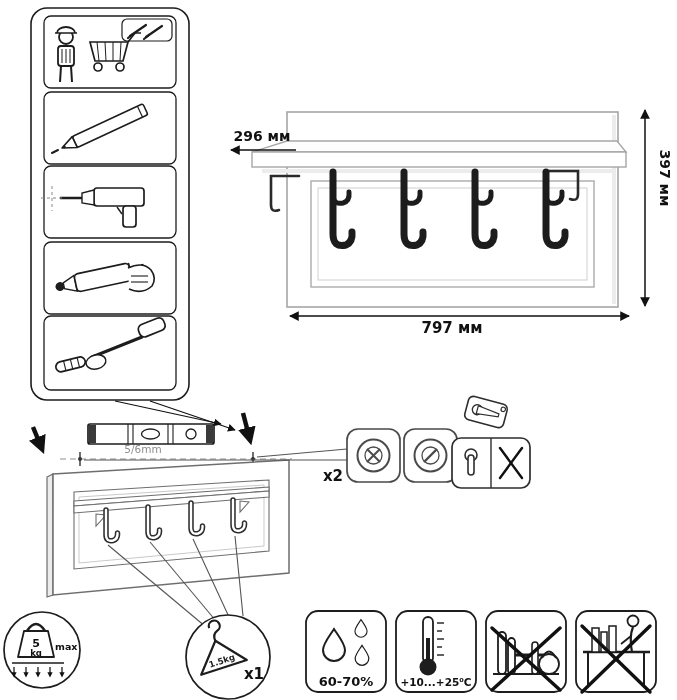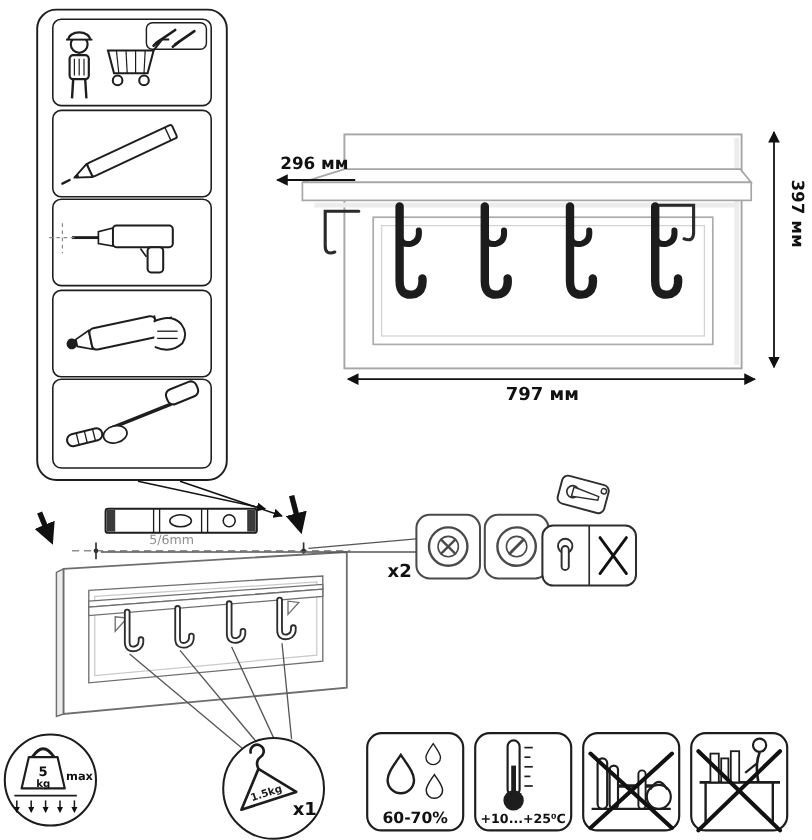--- a/index.html
+++ b/index.html
@@ -1,17 +1,17 @@
 <!DOCTYPE html>
 <html><head>
 <meta charset="utf-8">
 <style>
   html,body{margin:0;padding:0;background:#fff;}
   #stage{position:relative;width:677px;height:700px;background:#fff;overflow:hidden;
-         font-family:"DejaVu Sans","Liberation Sans",sans-serif;}
+         font-family:"DejaVu Sans","Liberation Sans",sans-serif;border-radius:26px;}
   svg{position:absolute;left:0;top:0;display:block;}
   text{font-family:"DejaVu Sans","Liberation Sans",sans-serif;}
   .dim{font-weight:bold;font-size:14px;fill:#111;}
   .dim-big{font-weight:bold;font-size:15px;fill:#111;}
   .gray{fill:#8f8f8f;font-size:10.5px;}
   .count{font-weight:bold;font-size:15px;fill:#111;}
   .env{font-weight:bold;font-size:13px;fill:#111;}
   .env-small{font-weight:bold;font-size:10.5px;fill:#111;}
   .badge{font-weight:bold;fill:#111;}
 </style>

